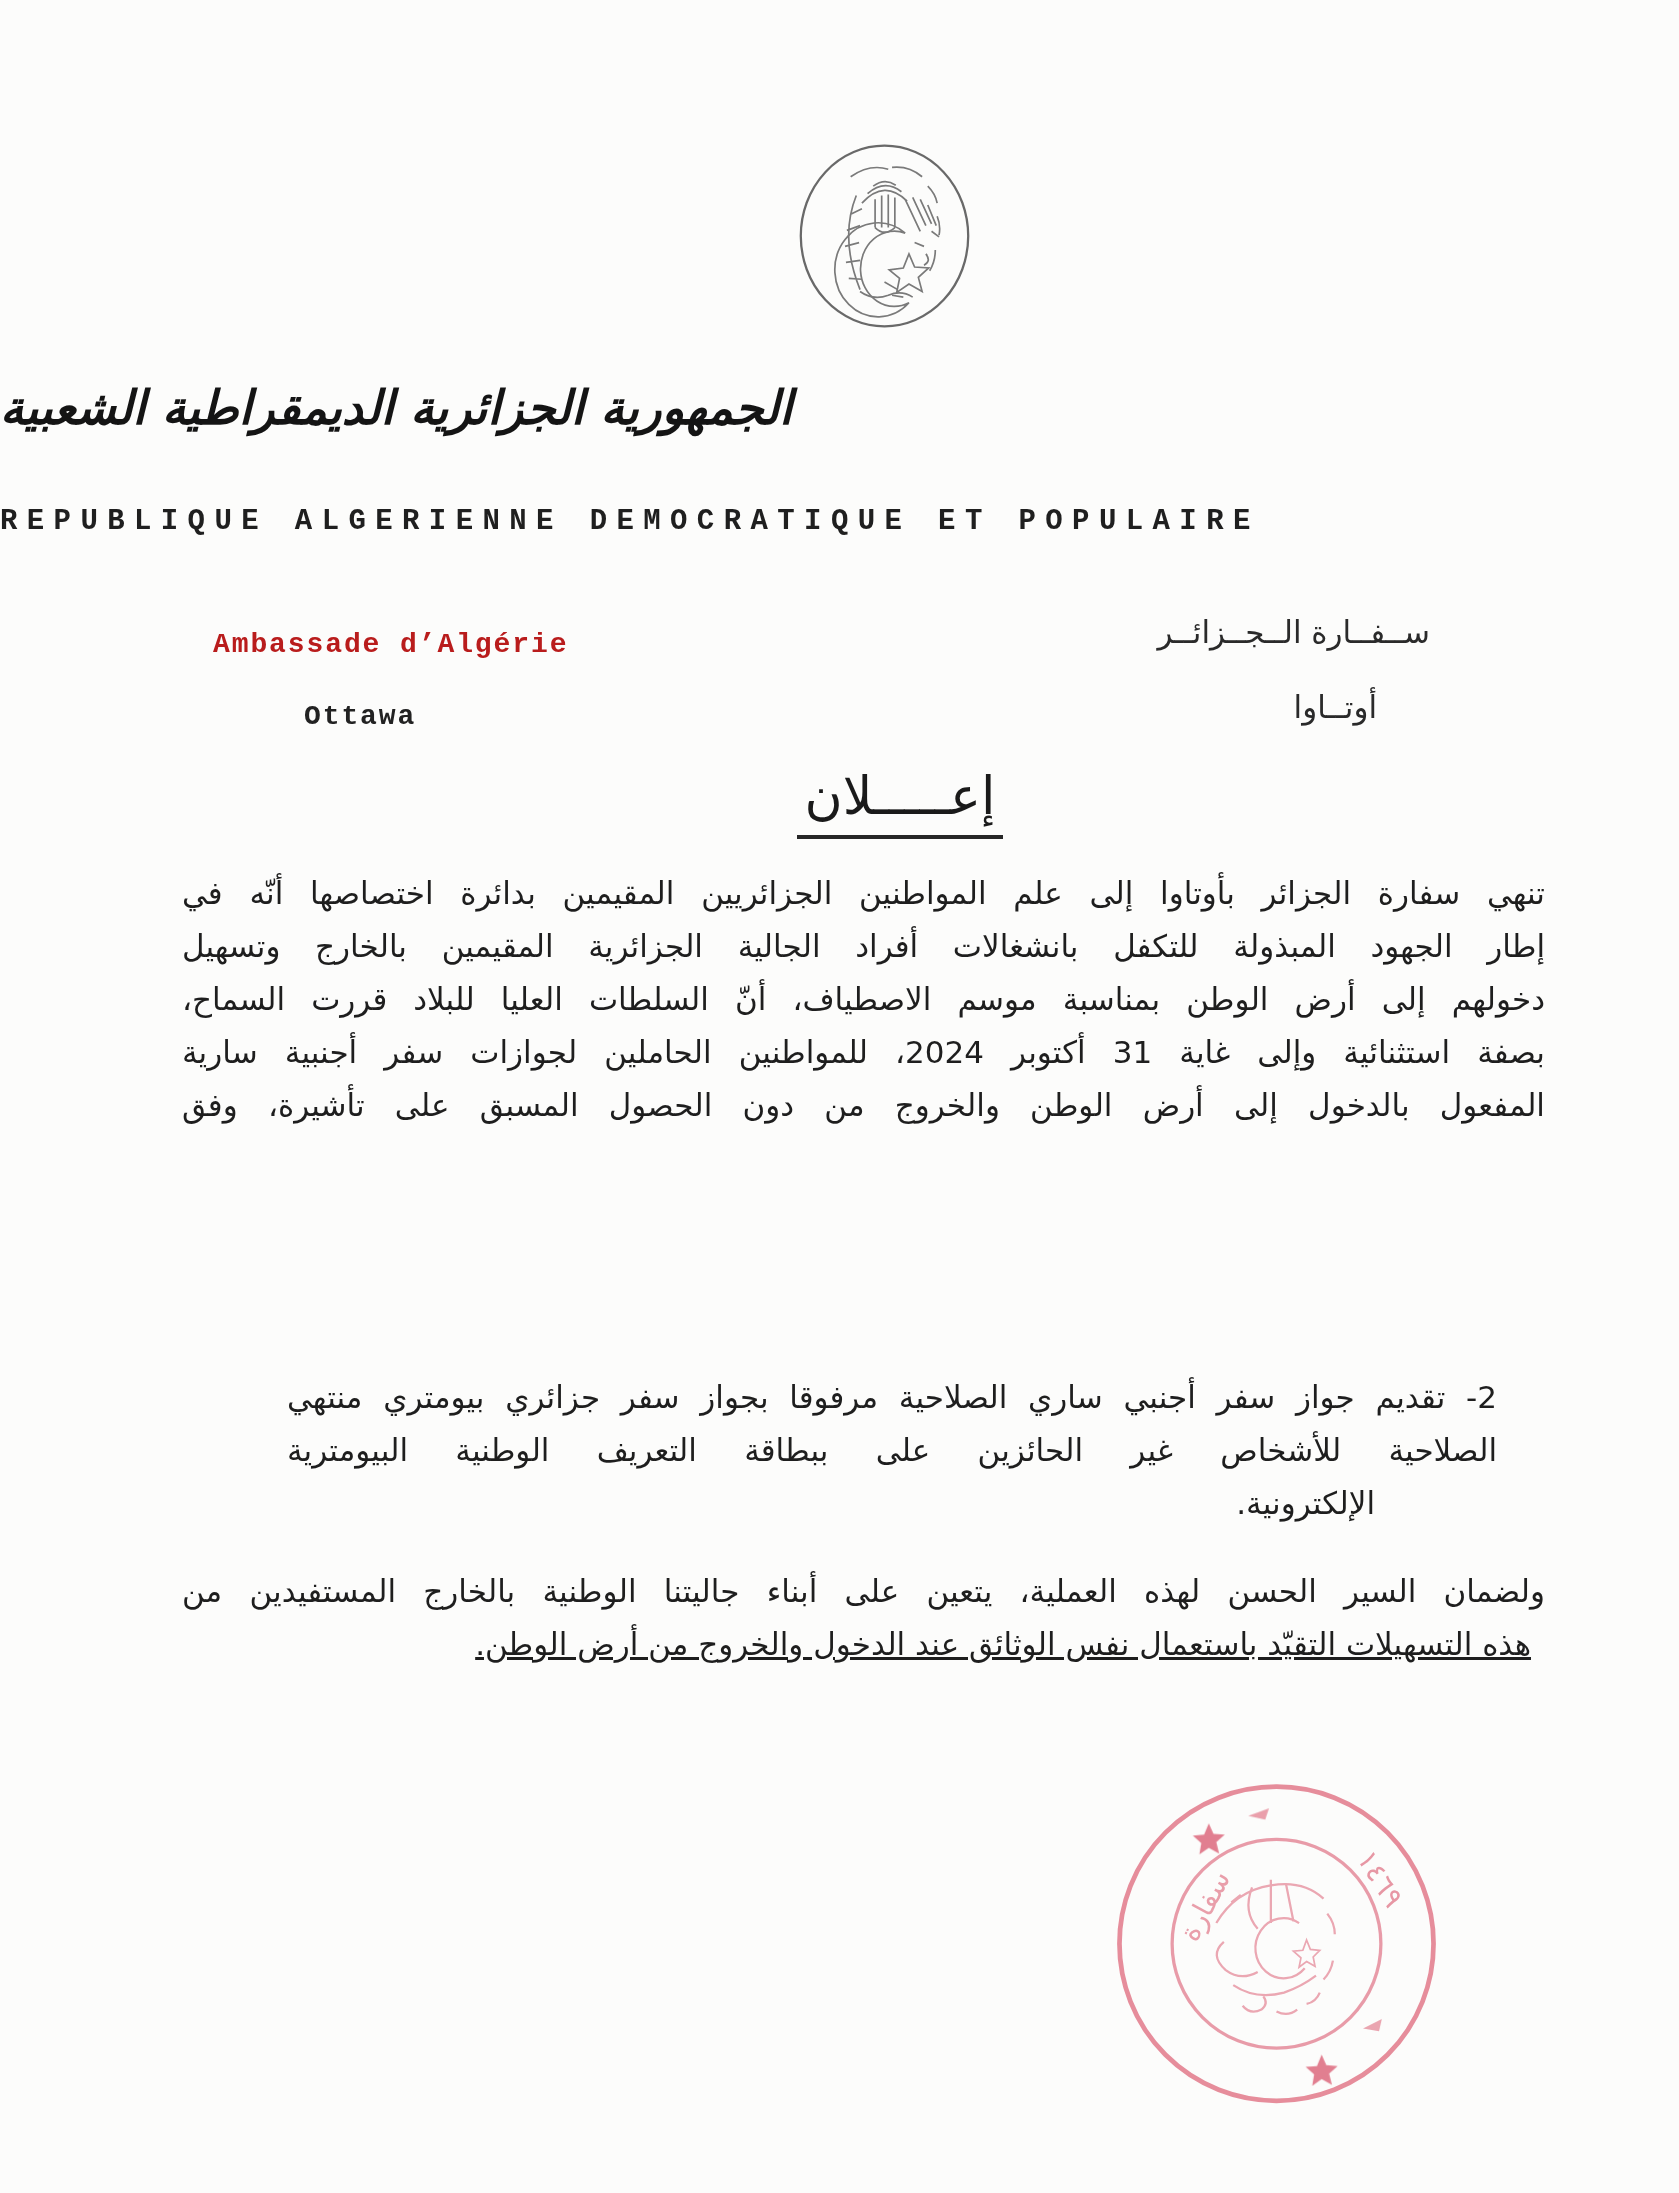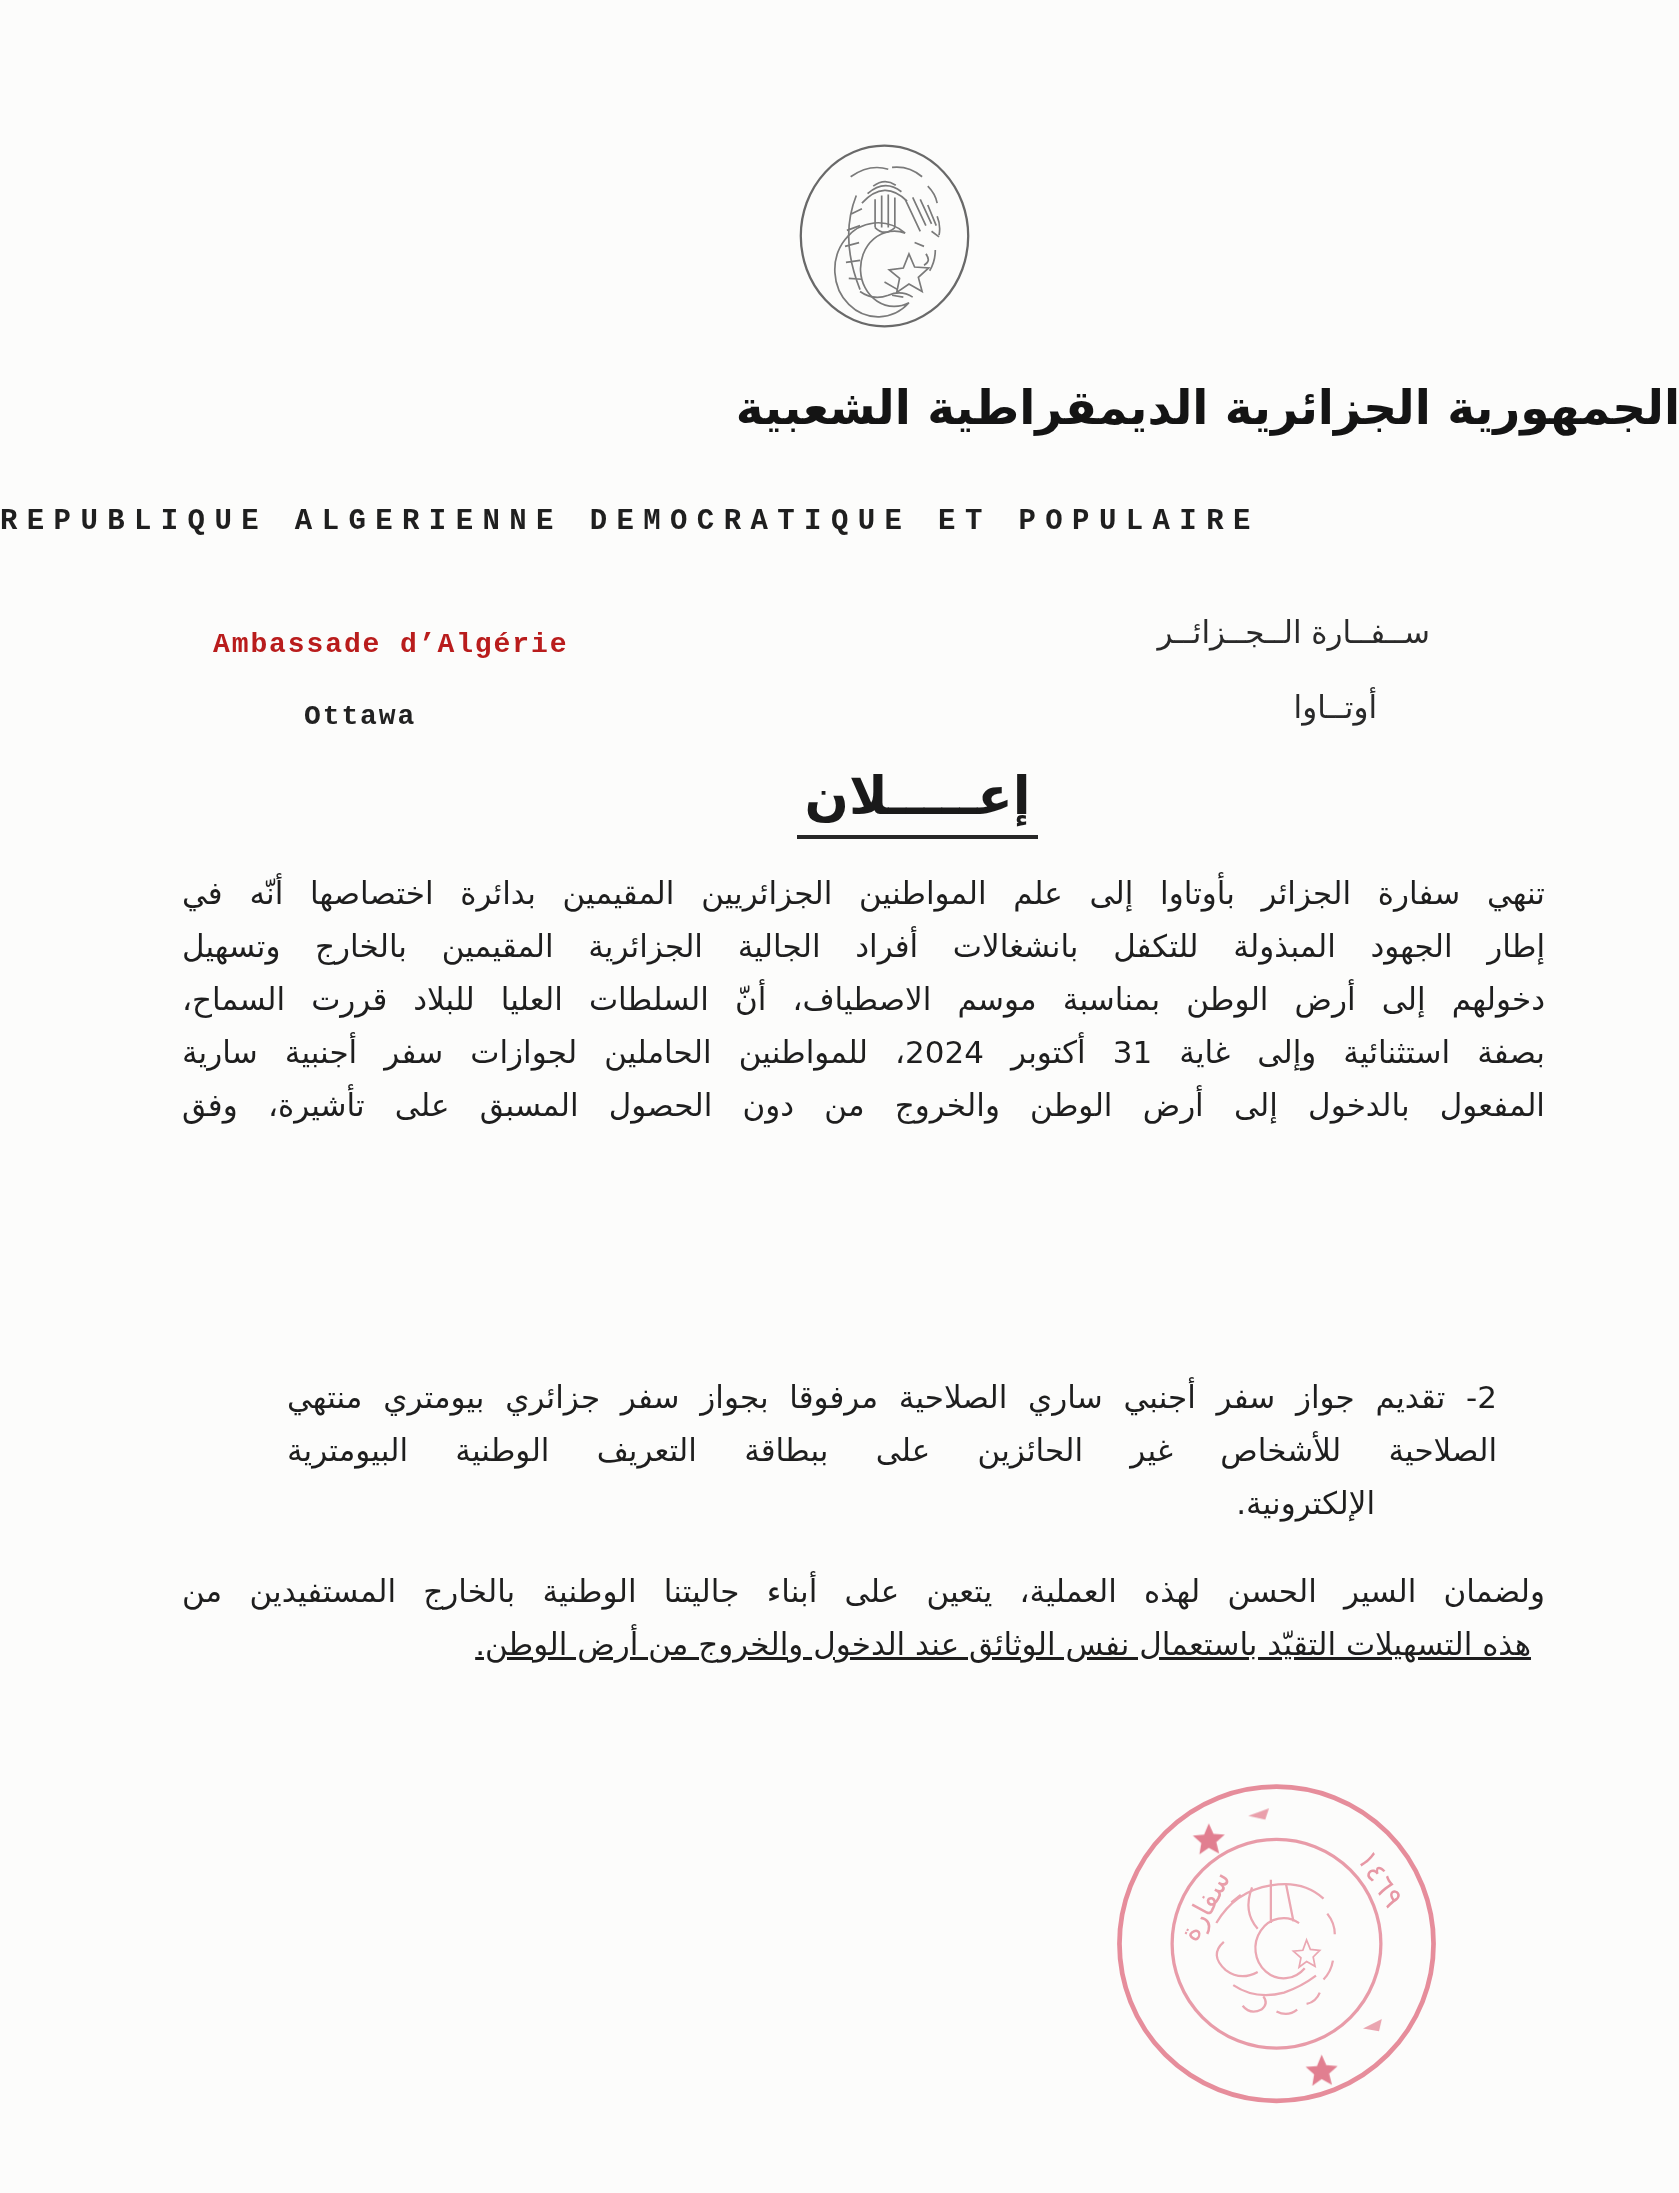--- a/index.html
+++ b/index.html
@@ -9,23 +9,24 @@
     margin:0 auto;
     background:#fcfcfb;
     overflow:hidden;
     font-family:"DejaVu Sans",sans-serif;
     color:#1c1c1c;
   }
   
   .emblem{position:absolute;left:794px;top:141px;width:181px;height:190px;}
   .title-ar{
     position:absolute;top:380px;left:0;width:1680px;
-    text-align:right;direction:rtl;
+    text-align:left;direction:rtl;
     font-size:47px;font-weight:bold;color:#141414;
     letter-spacing:0;
+    font-style:italic;
   }
   .title-fr{
     position:absolute;top:505px;left:0;width:1680px;
     text-align:left;
     font-family:"Liberation Mono",monospace;
     font-size:29px;font-weight:bold;color:#1f1f1f;
     letter-spacing:9.4px;white-space:nowrap;
   }
   .sender-fr-1{
     position:absolute;left:213px;top:629px;
@@ -41,21 +42,21 @@
     position:absolute;right:250px;top:614px;direction:rtl;
     font-size:31px;color:#2a2a2a;
   }
   .sender-ar-2{
     position:absolute;right:303px;top:689px;direction:rtl;
     font-size:31px;color:#2a2a2a;
   }
   .heading{
     position:absolute;left:797px;top:766px;
     direction:rtl;
-    font-size:52px;font-weight:bold;color:#1a1a1a;
+    font-size:52px;font-weight:normal;color:#1a1a1a;
     border-bottom:4.7px solid #272727;
     padding:0 7.5px 9.4px 7.5px;
   }
   
   .arab-block{
     position:absolute;direction:rtl;
     font-size:31px;line-height:53px;color:#1e1e1e;
   }
   .para1{left:182px;top:867px;width:1363px;}
   .item1{left:287px;top:1216px;width:1210px;}

